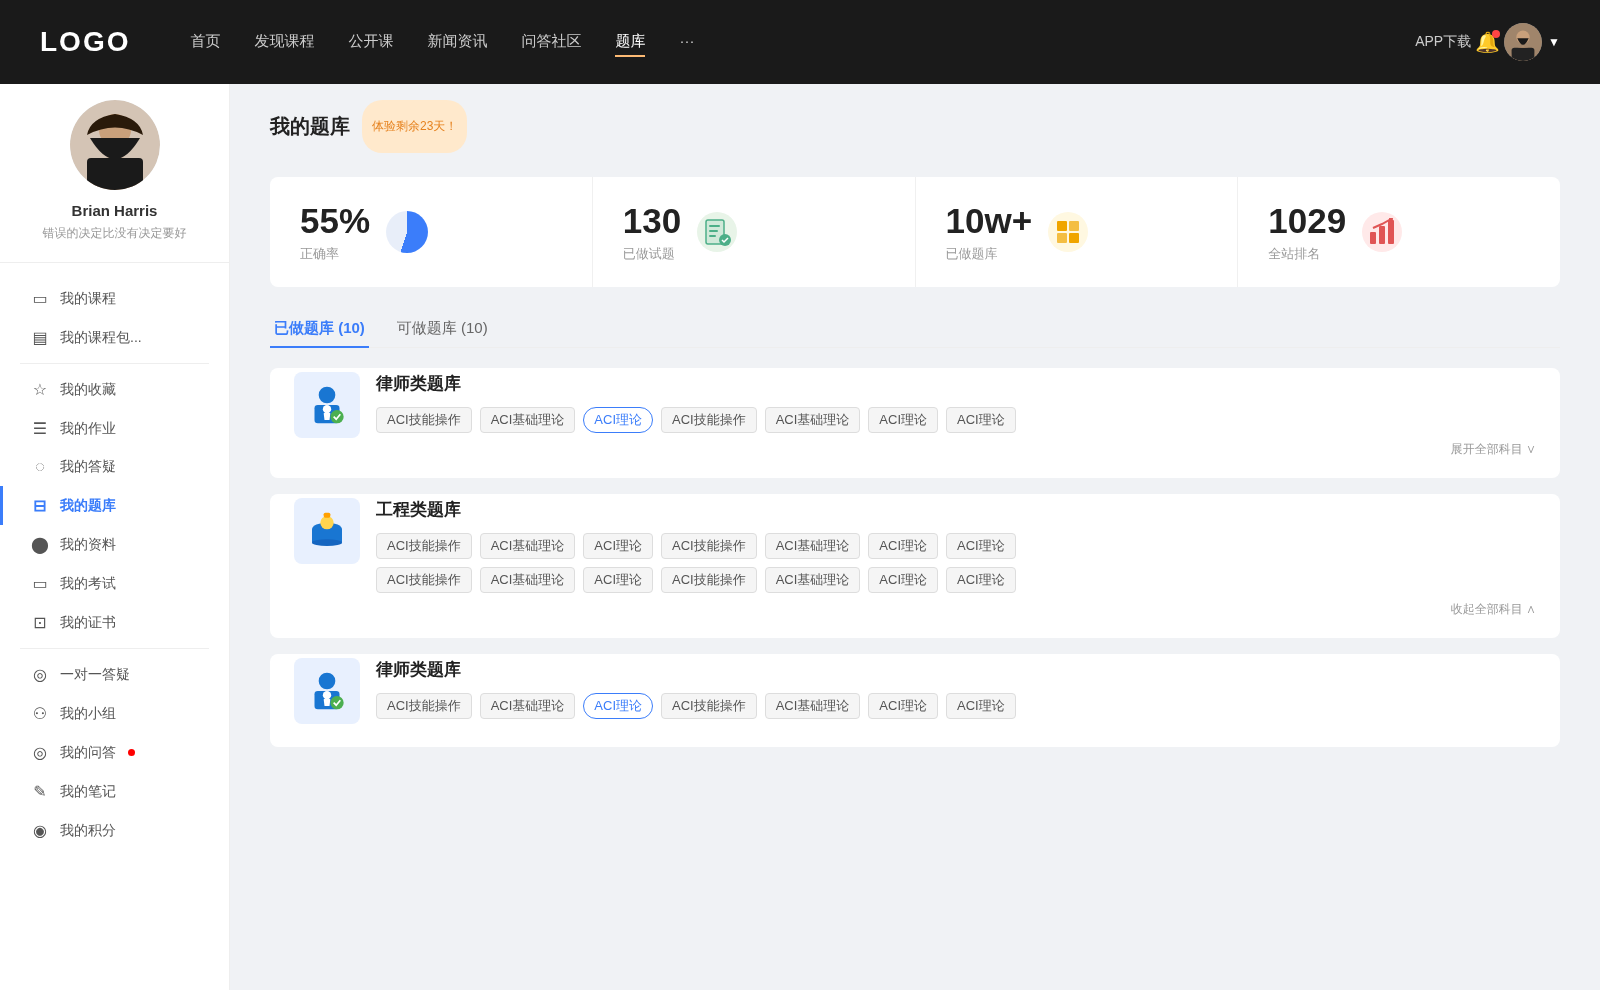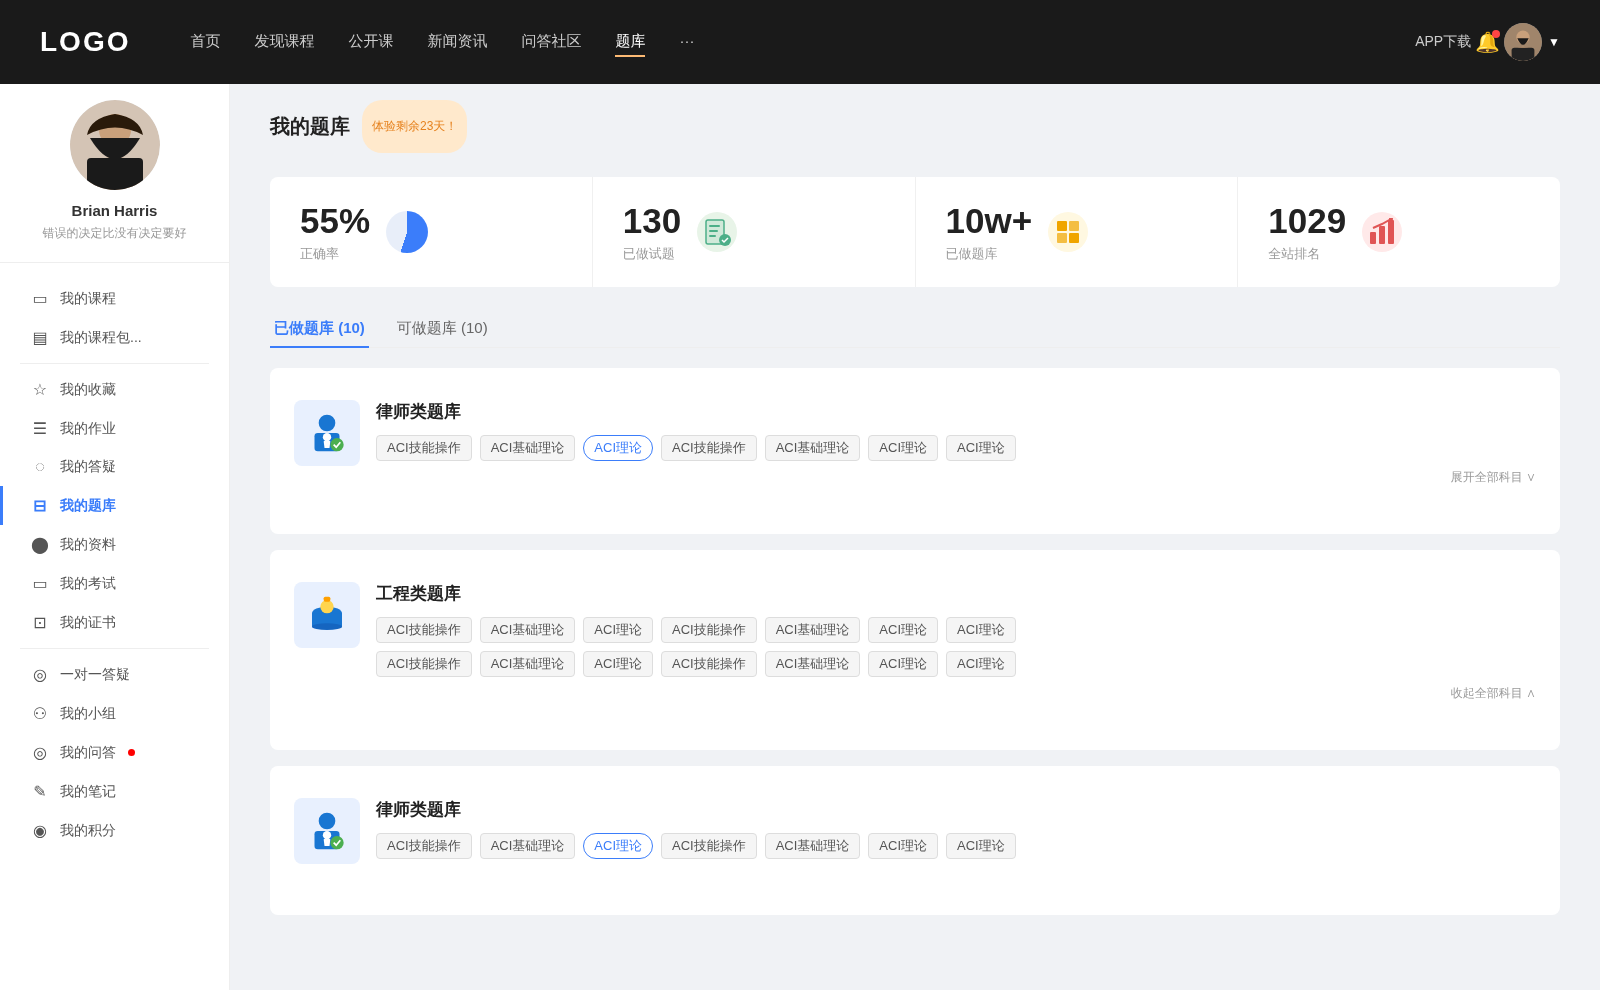--- a/index.html
+++ b/index.html
@@ -257,21 +257,21 @@
       color: #3b7dfa;
       font-weight: 600;
       border-bottom-color: #3b7dfa;
     }
 
     
     .bank-section {
       background: white;
       border-radius: 8px;
       margin-bottom: 16px;
-      padding: 32px 24px;
+      padding: 4px 24px;
     }
     .bank-section-header {
       display: flex;
       align-items: flex-start;
       gap: 16px;
       margin-bottom: 16px;
     }
     .bank-icon {
       width: 66px; height: 66px;
       background: #e8f0fe;

